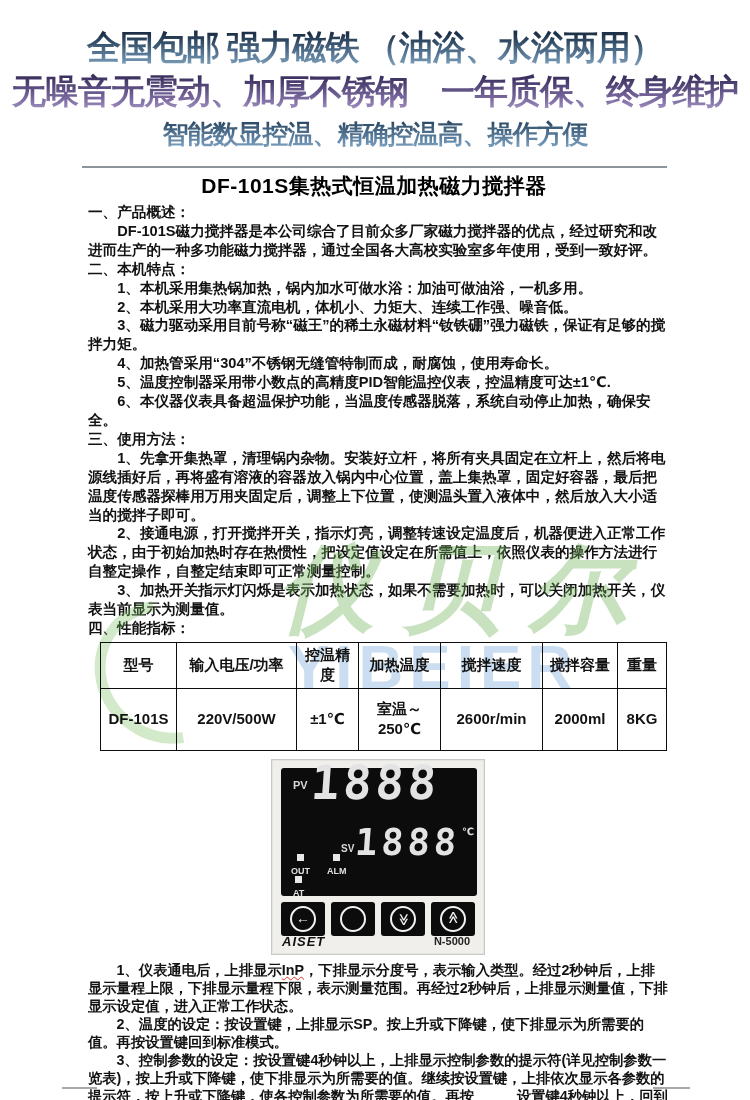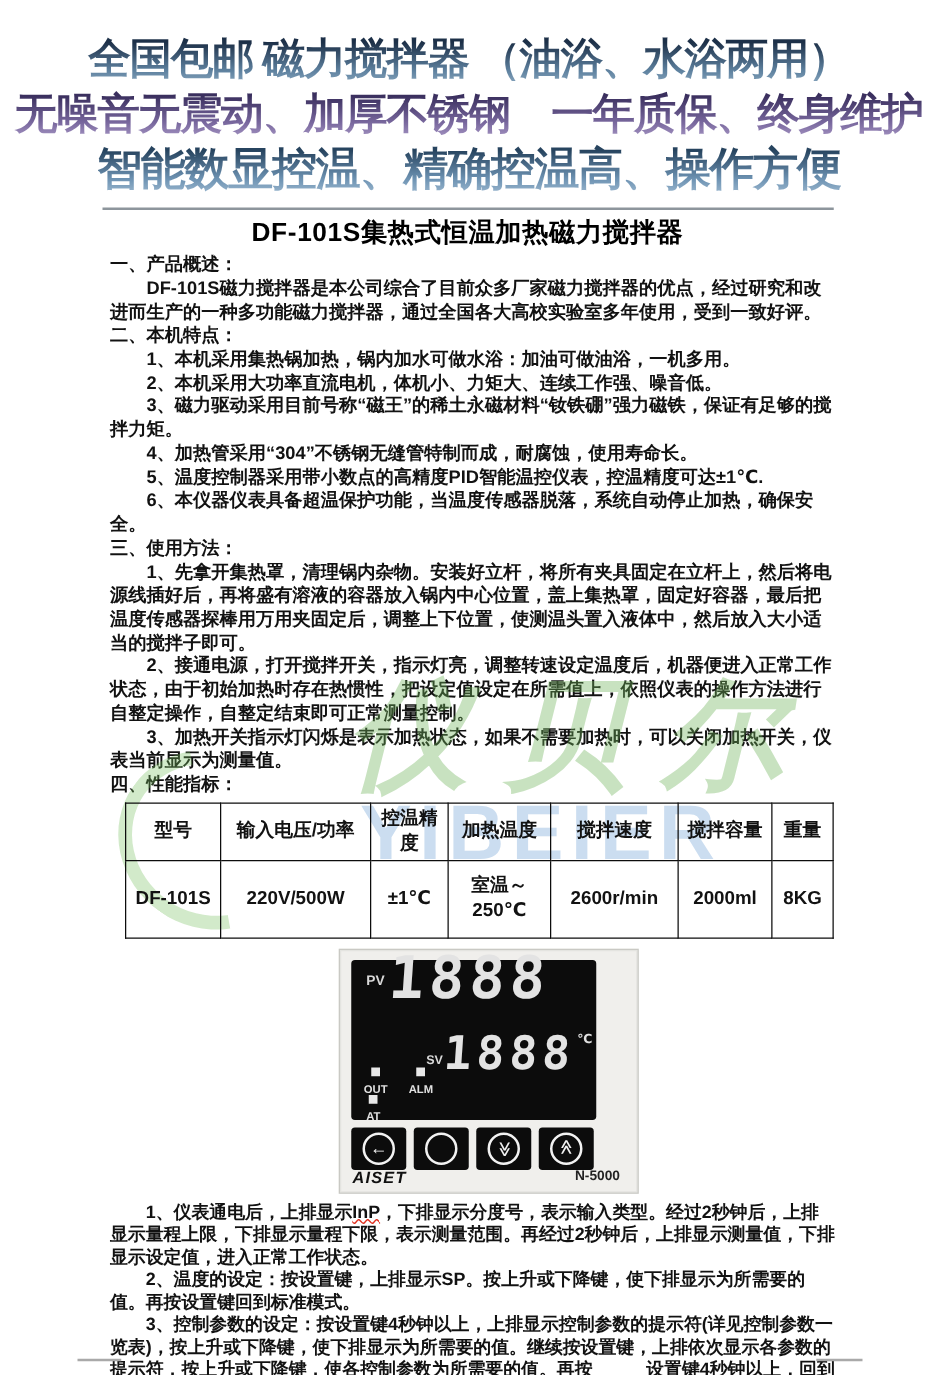--- a/index.html
+++ b/index.html
@@ -8,21 +8,21 @@
 
   
   .header { position:absolute; top:26px; left:0; width:750px; text-align:center; z-index:2;
             font-family:"Liberation Serif","DejaVu Serif",serif; font-weight:bold; }
   .hline { display:block; font-size:34px; line-height:44px; letter-spacing:-1px;
            -webkit-background-clip:text; background-clip:text; color:transparent; }
   .h1 { background-image:linear-gradient(180deg,#1d3048 18%,#5f82a0 70%,#92aec4 100%); }
   .h2 { background-image:linear-gradient(180deg,#3a2f5e 15%,#7a699f 65%,#b2a2cd 100%); }
   .h3 { display:inline-block; background-image:linear-gradient(180deg,#27445f 15%,#6e93b3 70%,#9db9d0 100%);
         -webkit-background-clip:text; background-clip:text; color:transparent;
-        font-size:36px; line-height:42px; letter-spacing:-1px; }
+        font-size:26px; line-height:42px; letter-spacing:-1px; }
   .h3-underline { position:absolute; left:82px; top:166px; width:585px; height:2px; background:#8d959c; }
 
   .doc-title { position:absolute; top:172px; left:0; width:748px; text-align:center; z-index:2;
                font-size:21px; font-weight:bold; color:#000; letter-spacing:0.5px; }
 
   
   .content { position:absolute; top:203px; left:88px; width:580px; z-index:2;
              font-size:14.6px; line-height:18.9px; font-weight:bold; color:#121212; }
   .content p.par { text-indent:2em; }
   .content .sec-head { text-indent:0; }
@@ -41,21 +41,21 @@
   
   .spec-table { position:relative; z-index:1; margin:4px 0 6px 12px; border-collapse:collapse;
                 width:566px; table-layout:fixed; }
   .spec-table th, .spec-table td { border:1.5px solid #0d0d0d; text-align:center; vertical-align:middle;
                 font-size:15px; font-weight:bold; color:#121212; white-space:pre-line; line-height:1.35;
                 background:transparent; padding:2px 1px; }
   .spec-table th { height:46px; }
   .spec-table td { height:62px; }
 
   
-  .controller { position:relative; z-index:1; width:240px; height:196px; margin:8px auto 6px 183px;
+  .controller { position:relative; z-index:1; width:214px; height:196px; margin:8px auto 6px 183px;
                 background:#f0efec; border:1px solid #c9c9c4; box-shadow:0 0 0 1px #e4e4e0 inset; }
   .ctl-display { position:absolute; left:9px; top:8px; width:196px; height:128px; background:#0c0c0c;
                  border-radius:3px; }
   .ctl-pv { position:absolute; left:12px; top:8px; font-size:11px; color:#d8d8d8; font-weight:bold; }
   .ctl-sv { position:absolute; left:60px; top:72px; font-size:10px; color:#d8d8d8; font-weight:bold; }
   .seg { font-family:"DejaVu Sans Mono","Liberation Mono",monospace; font-weight:bold; color:#e3e3e3;
          transform:skewX(-4deg); letter-spacing:4px; }
   .ctl-row1 { position:absolute; left:30px; top:6px; font-size:47px; }
   .ctl-row2 { position:absolute; left:74px; top:66px; font-size:37px; }
   .ctl-unit { position:absolute; right:3px; top:55px; font-size:10px; color:#e0e0e0; font-weight:bold; }
@@ -80,21 +80,21 @@
               text-decoration-thickness:1px; }
 
   .corner-mark { position:absolute; height:2px; background:#a9a9a9; top:1087px; z-index:2; }
   .cm-left { left:62px; width:35px; }
   .cm-right { left:653px; width:37px; }
 </style>
 </head>
 <body>
 
 <div class="header">
-  <span class="hline h1">全国包邮 磁力搅拌器 （油浴、水浴两用）</span>
+  <span class="hline h1">全国包邮 强力磁铁 （油浴、水浴两用）</span>
   <span class="hline h2">无噪音无震动、加厚不锈钢　一年质保、终身维护</span>
   <span class="h3">智能数显控温、精确控温高、操作方便</span>
 </div>
 <div class="h3-underline"></div>
 
 <div class="doc-title">DF-101S集热式恒温加热磁力搅拌器</div>
 
 <div class="content">
 
   <p class="sec-head">一、产品概述：</p>

